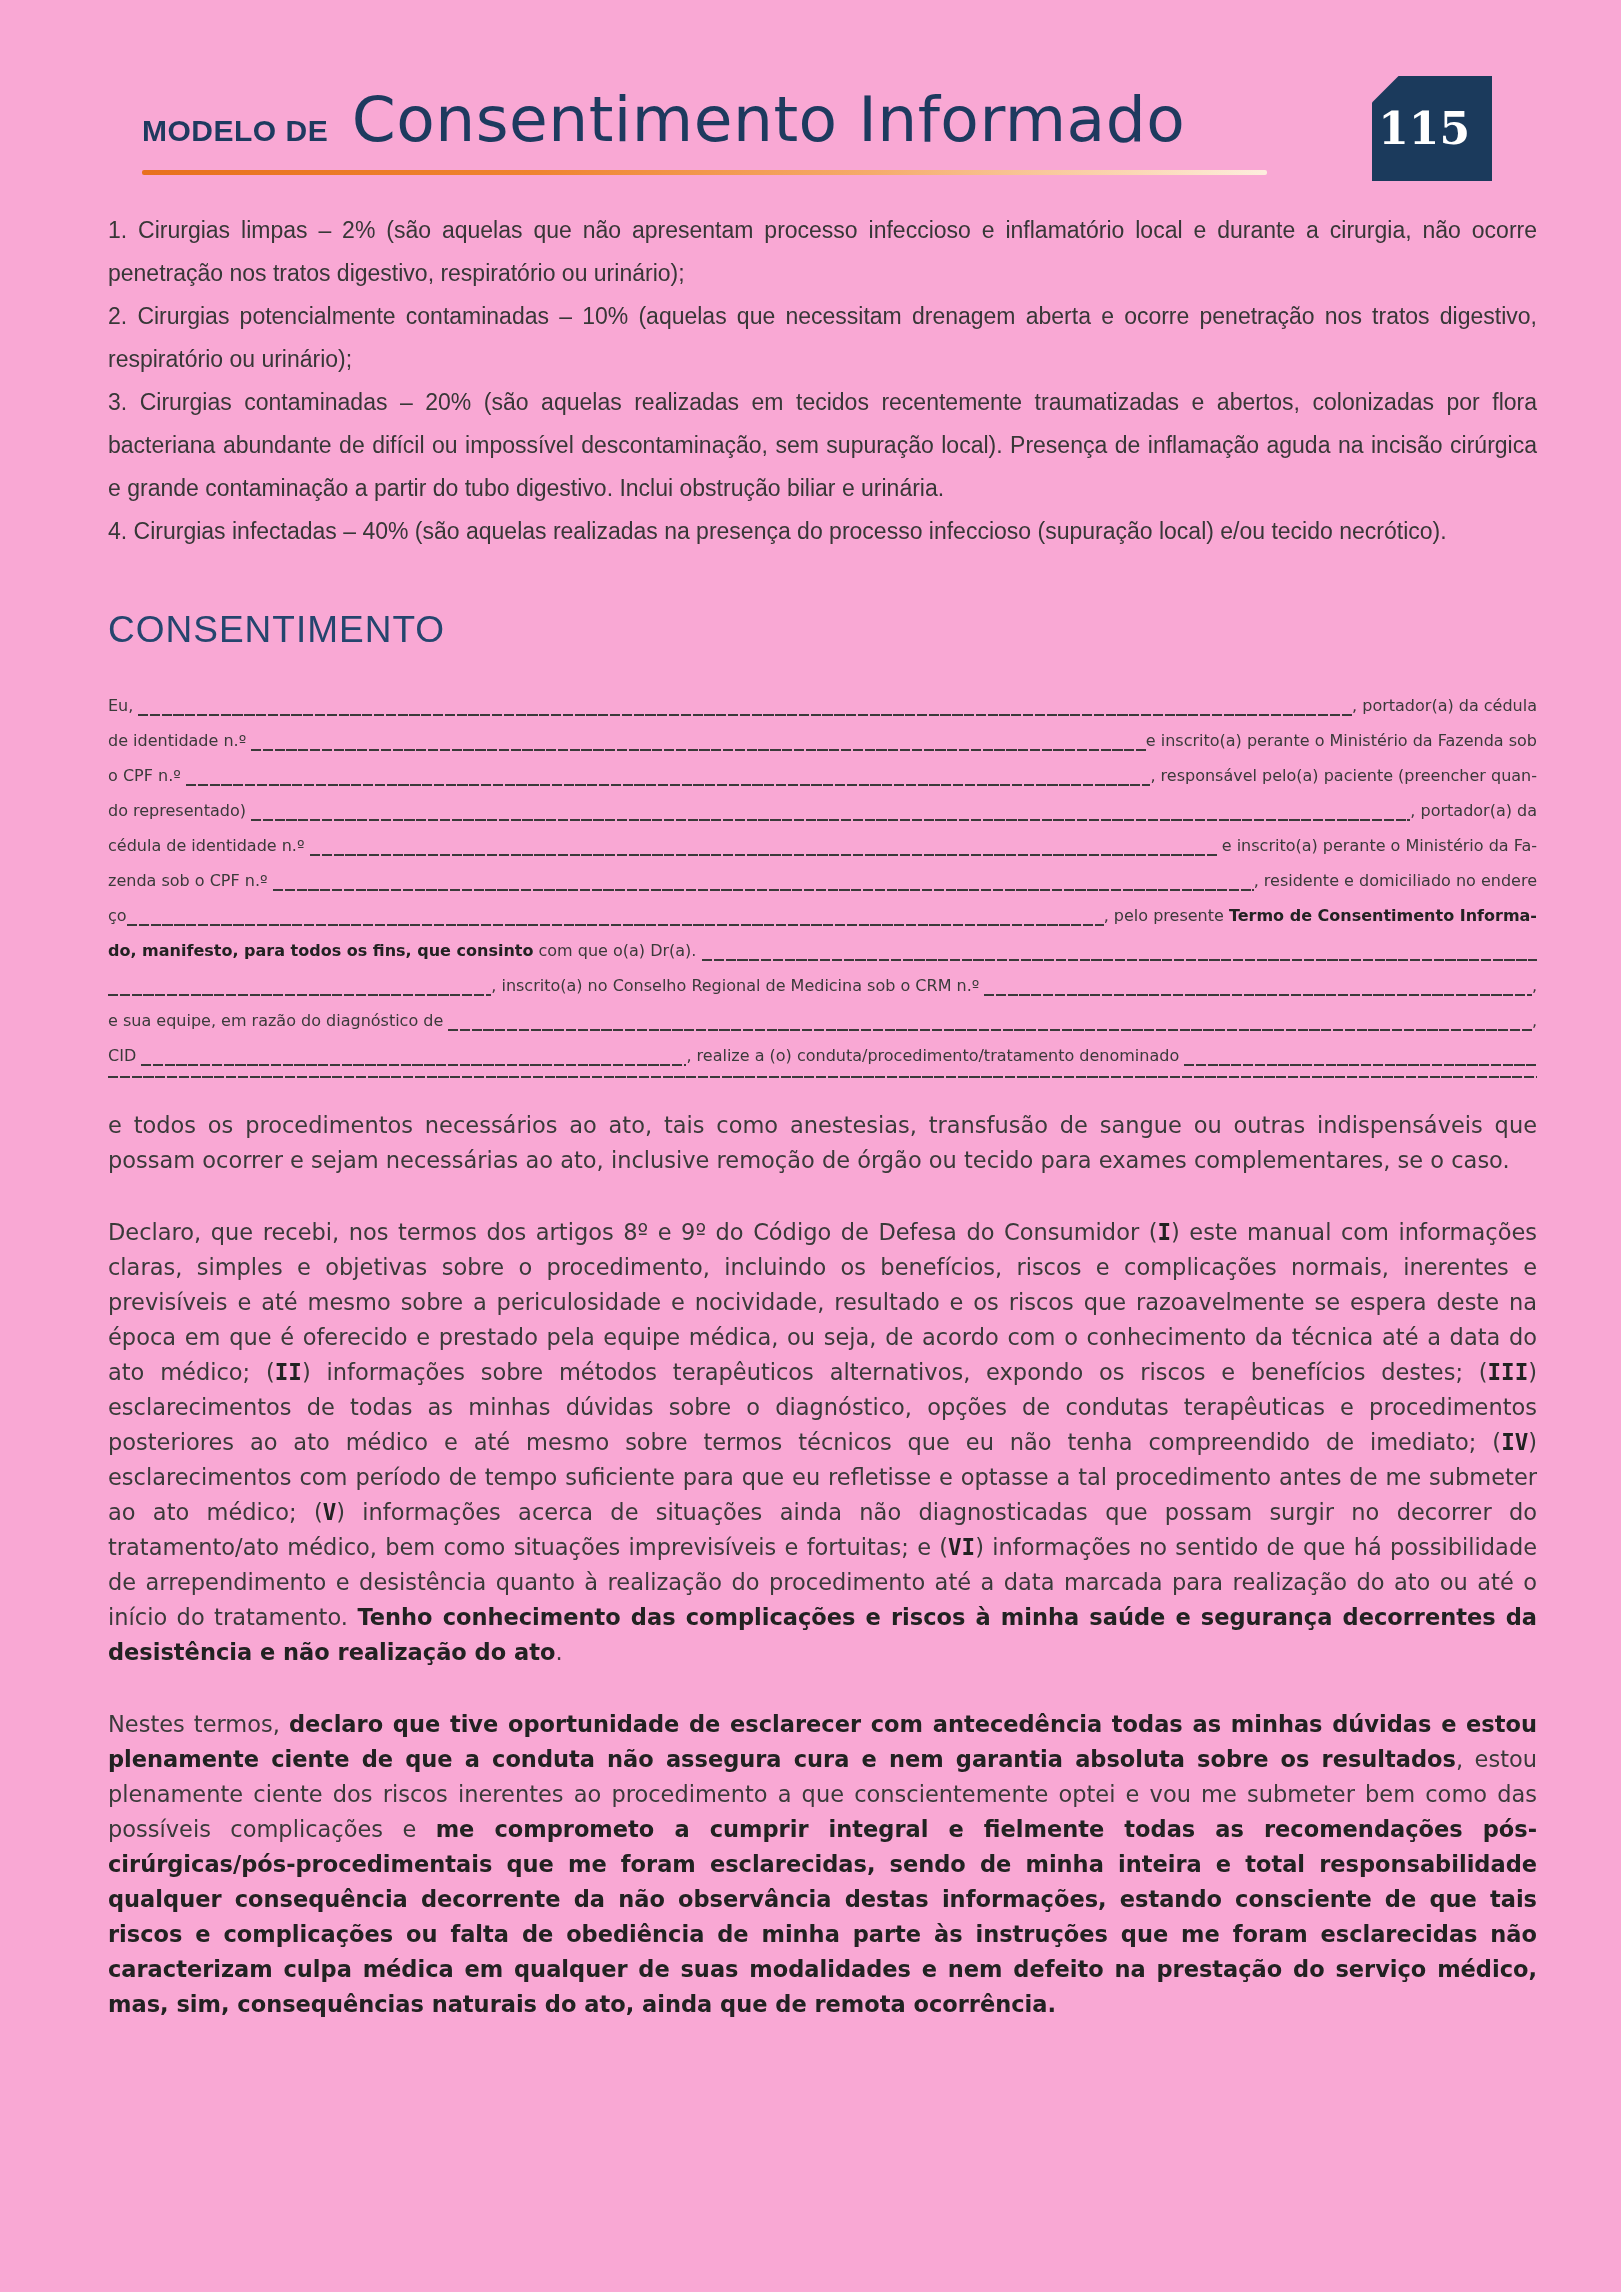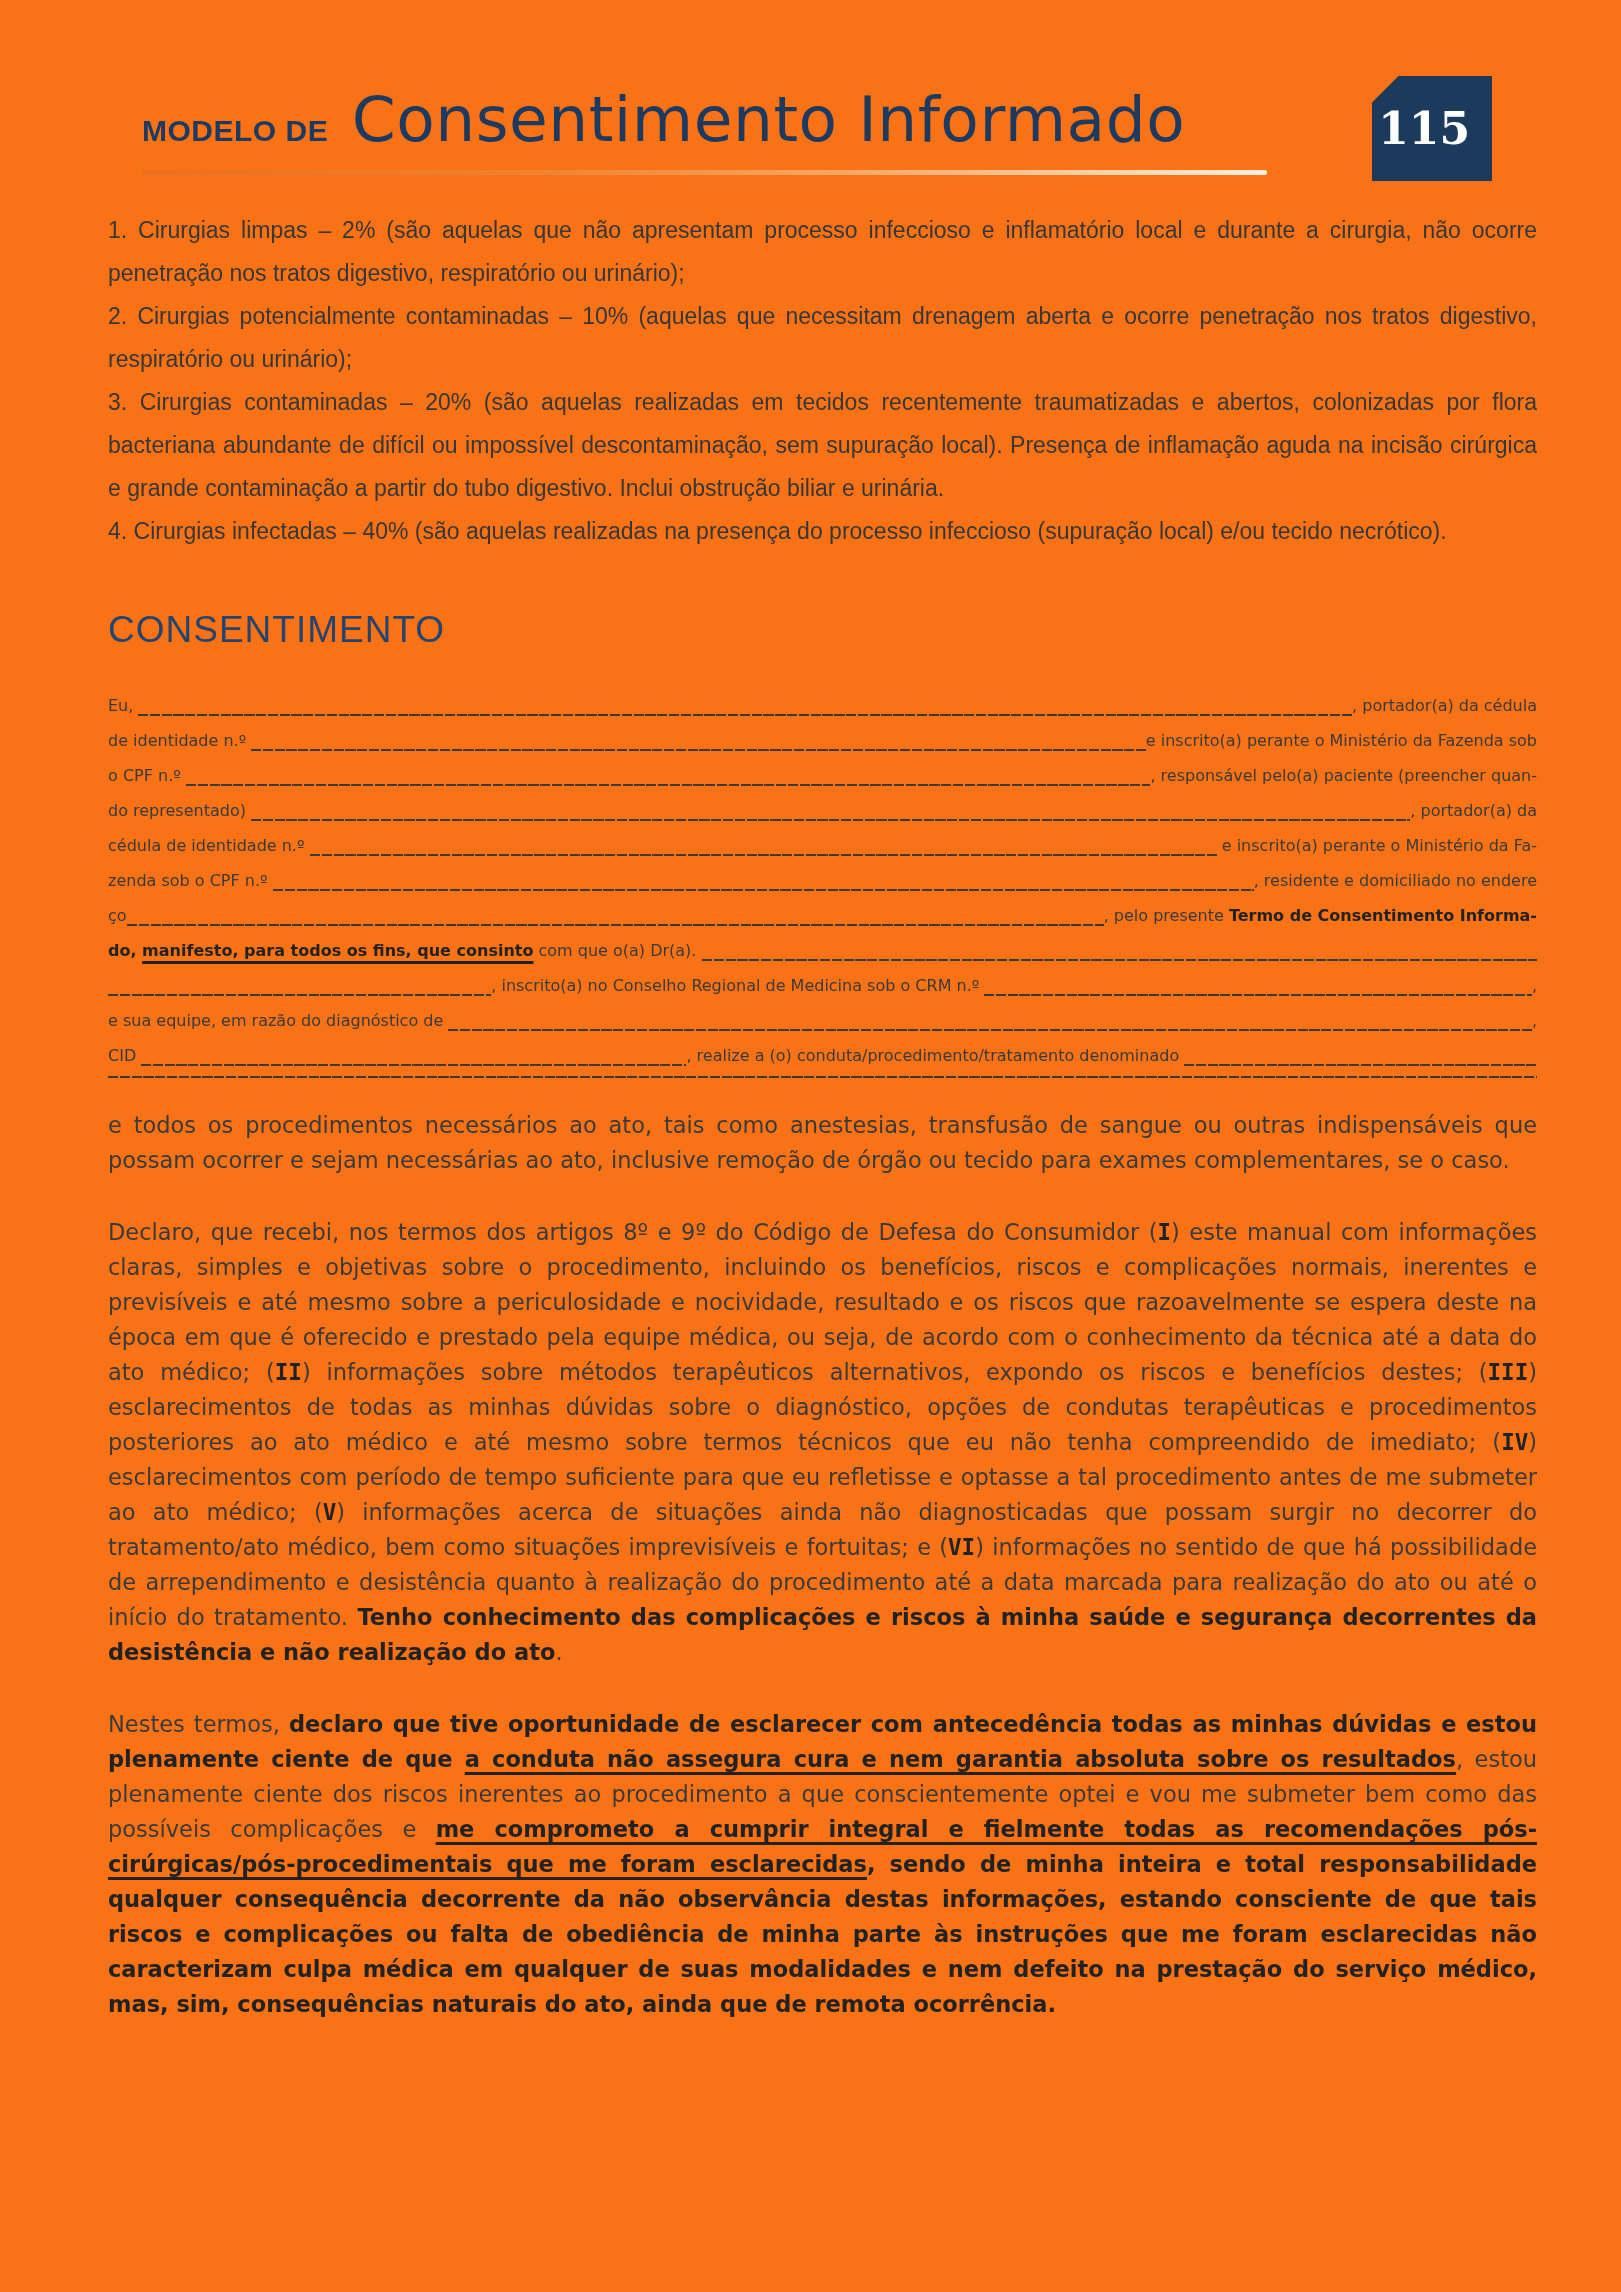--- a/index.html
+++ b/index.html
@@ -1,18 +1,18 @@
 <!DOCTYPE html>
 <html lang="pt"><head>
 <meta charset="utf-8">
 <style>
   html,body { margin:0; padding:0; background:#ffffff; }
   .page {
     position:relative; width:1621px; height:2293px; margin:0 auto;
-    background:#f97316; box-sizing:border-box; padding:0 84px 0 108px;
+    background:#f9a8d4; box-sizing:border-box; padding:0 84px 0 108px;
     overflow:hidden;
   }
   
   .header-row { display:flex; align-items:baseline; gap:23.5px; margin:84px 0 0 34px; }
   .kicker {
     font-family:"Liberation Sans",sans-serif; font-weight:800;
     font-size:30px; letter-spacing:0.5px; color:#1e3a5f;
   }
   .title {
     margin:0; font-family:"DejaVu Sans",sans-serif; font-weight:400;
@@ -56,21 +56,21 @@
   
   .paragraphs { }
   .para {
     margin:0; font-family:"DejaVu Sans",sans-serif; font-size:22.5px; line-height:35px;
     color:#3a3a3a; text-align:justify;
   }
   .para.gap { margin-top:37px; }
   .run.b { font-weight:700; color:#222; }
   .run.u {
     font-weight:700; color:#222;
-    text-decoration:underline; text-decoration-thickness:2.5px; text-underline-offset:4.9px;
+    text-decoration-thickness:2.5px; text-underline-offset:4.9px;
   }
   .run.m { font-family:"DejaVu Sans Mono",monospace; font-weight:700; color:#222; }
 </style>
 </head>
 <body>
 
 <div class="page">
 
   <header>
     <div class="header-row">

